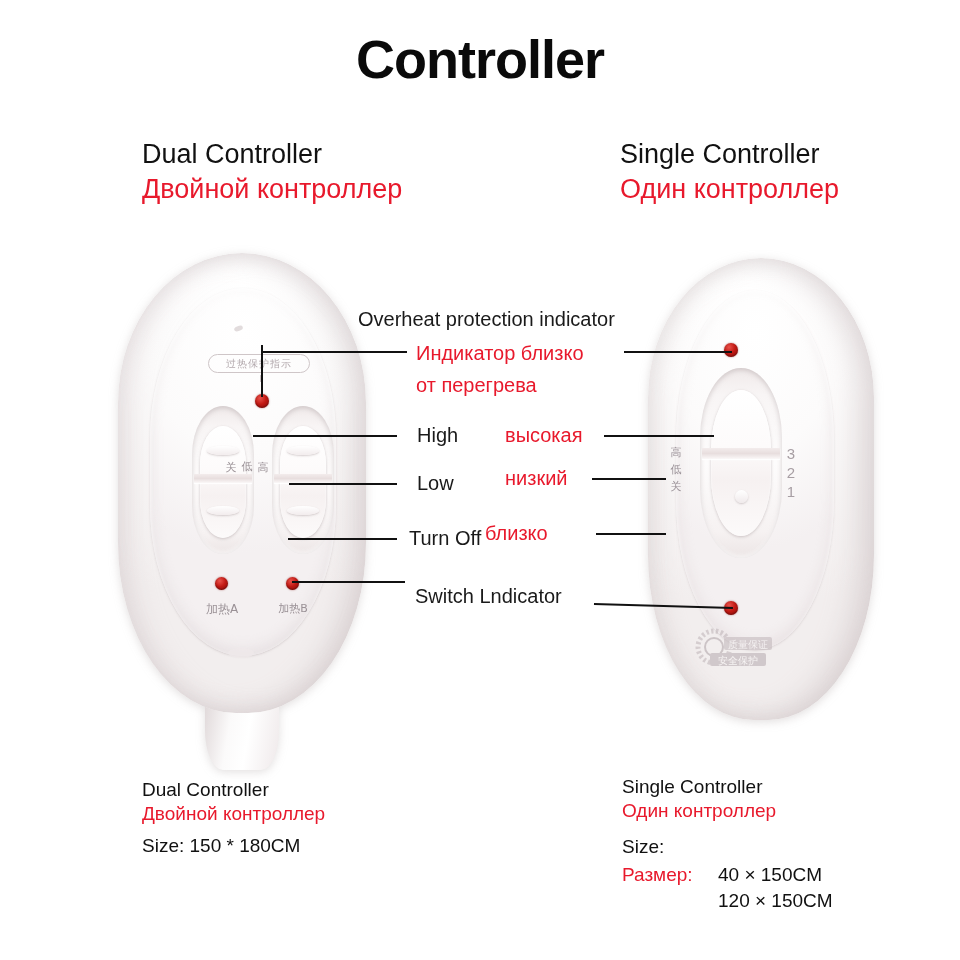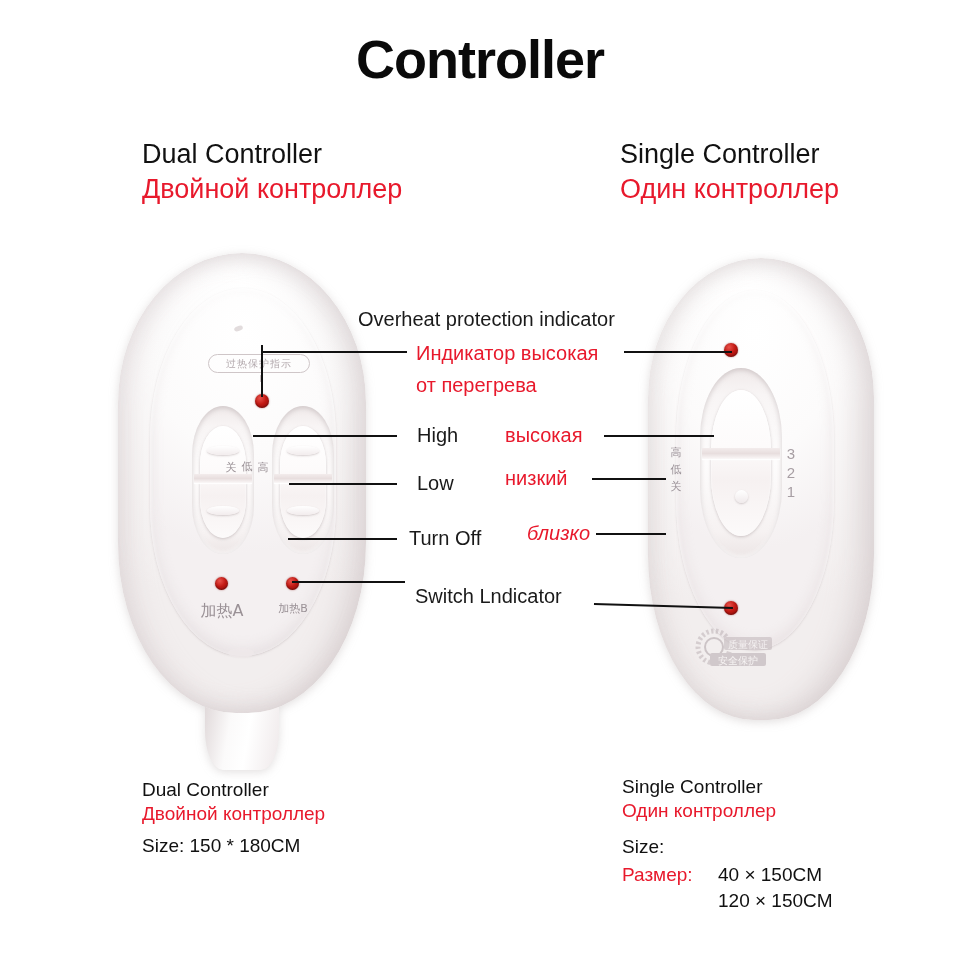--- a/index.html
+++ b/index.html
@@ -148,21 +148,21 @@
         <div class="abs knob-seam" style="left:-6px;top:48px;width:58px;height:9px;"></div>
         <div class="abs ridge" style="left:7px;top:80px;width:32px;height:9px;"></div>
       </div>
     </div>
 
     <div class="abs cn" style="left:256px;top:452px;width:14px;font-size:11px;line-height:16px;
          text-align:center;writing-mode:vertical-rl;letter-spacing:3px;">高低关</div>
 
     <div class="abs led" style="left:215px;top:577px;width:13px;height:13px;"></div>
     <div class="abs led" style="left:286px;top:577px;width:13px;height:13px;"></div>
-    <div class="abs cn" style="left:196px;top:601px;width:52px;font-size:16px;text-align:center;">加热A</div>
+    <div class="abs cn" style="left:196px;top:601px;width:52px;font-size:12px;text-align:center;">加热A</div>
     <div class="abs cn" style="left:267px;top:601px;width:52px;font-size:11px;text-align:center;">加热B</div>
 
     <div class="abs" style="left:228px;top:648px;width:26px;height:10px;border-radius:50%;
          background:#efe9ea;opacity:.8;"></div>
   </div>
 
   <div class="abs device">
     <div class="abs" id="single-body"></div>
     <div class="abs" id="single-panel"></div>
 
@@ -213,31 +213,31 @@
   <div class="abs leader" style="left:289px;top:483px;width:108px;"></div>
   <div class="abs leader" style="left:592px;top:478px;width:74px;"></div>
 
   <div class="abs leader" style="left:288px;top:538px;width:109px;"></div>
   <div class="abs leader" style="left:596px;top:533px;width:70px;"></div>
 
   <div class="abs leader" style="left:292px;top:581px;width:113px;"></div>
   <div class="abs leader" style="left:594px;top:603px;width:139px;transform:rotate(1.6deg);"></div>
 
   <div class="abs lbl-en" style="left:358px;top:308px;">Overheat protection indicator</div>
-  <div class="abs lbl-ru" style="left:416px;top:342px;">Индикатор высокая</div>
+  <div class="abs lbl-ru" style="left:416px;top:342px;">Индикатор близко</div>
   <div class="abs lbl-ru" style="left:416px;top:374px;">от перегрева</div>
 
   <div class="abs lbl-en" style="left:417px;top:424px;">High</div>
   <div class="abs lbl-ru" style="left:505px;top:424px;">высокая</div>
 
   <div class="abs lbl-en" style="left:417px;top:472px;">Low</div>
   <div class="abs lbl-ru" style="left:505px;top:467px;">низкий</div>
 
   <div class="abs lbl-en" style="left:409px;top:527px;">Turn Off</div>
-  <div class="abs lbl-ru" style="left:527px;top:522px;font-style:italic;">близко</div>
+  <div class="abs lbl-ru" style="left:485px;top:522px;">близко</div>
 
   <div class="abs lbl-en" style="left:415px;top:585px;">Switch Lndicator</div>
 
   <div class="abs cap-en" style="left:142px;top:779px;">Dual Controller</div>
   <div class="abs cap-ru" style="left:142px;top:803px;">Двойной контроллер</div>
   <div class="abs cap-en" style="left:142px;top:835px;">Size: 150 * 180CM</div>
 
   <div class="abs cap-en" style="left:622px;top:776px;">Single Controller</div>
   <div class="abs cap-ru" style="left:622px;top:800px;">Один контроллер</div>
   <div class="abs cap-en" style="left:622px;top:836px;">Size:</div>

